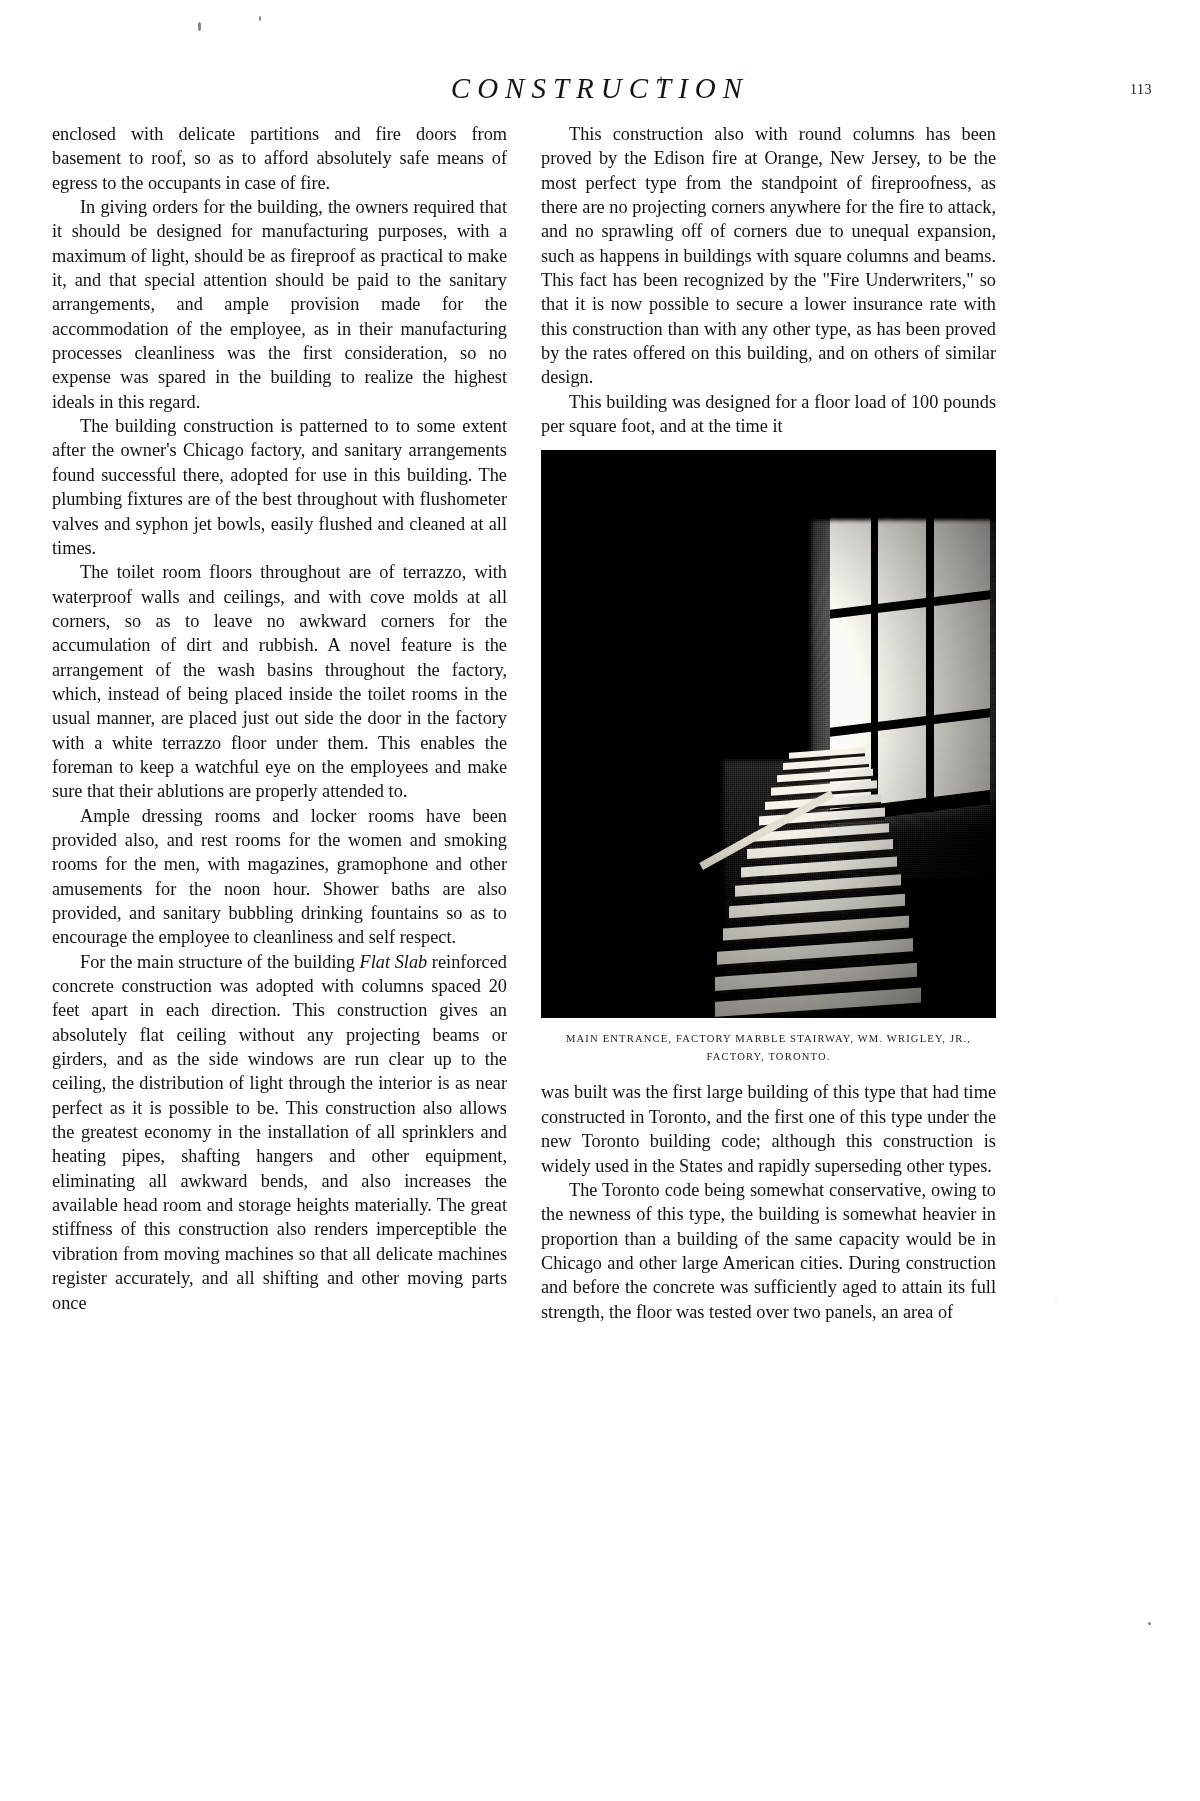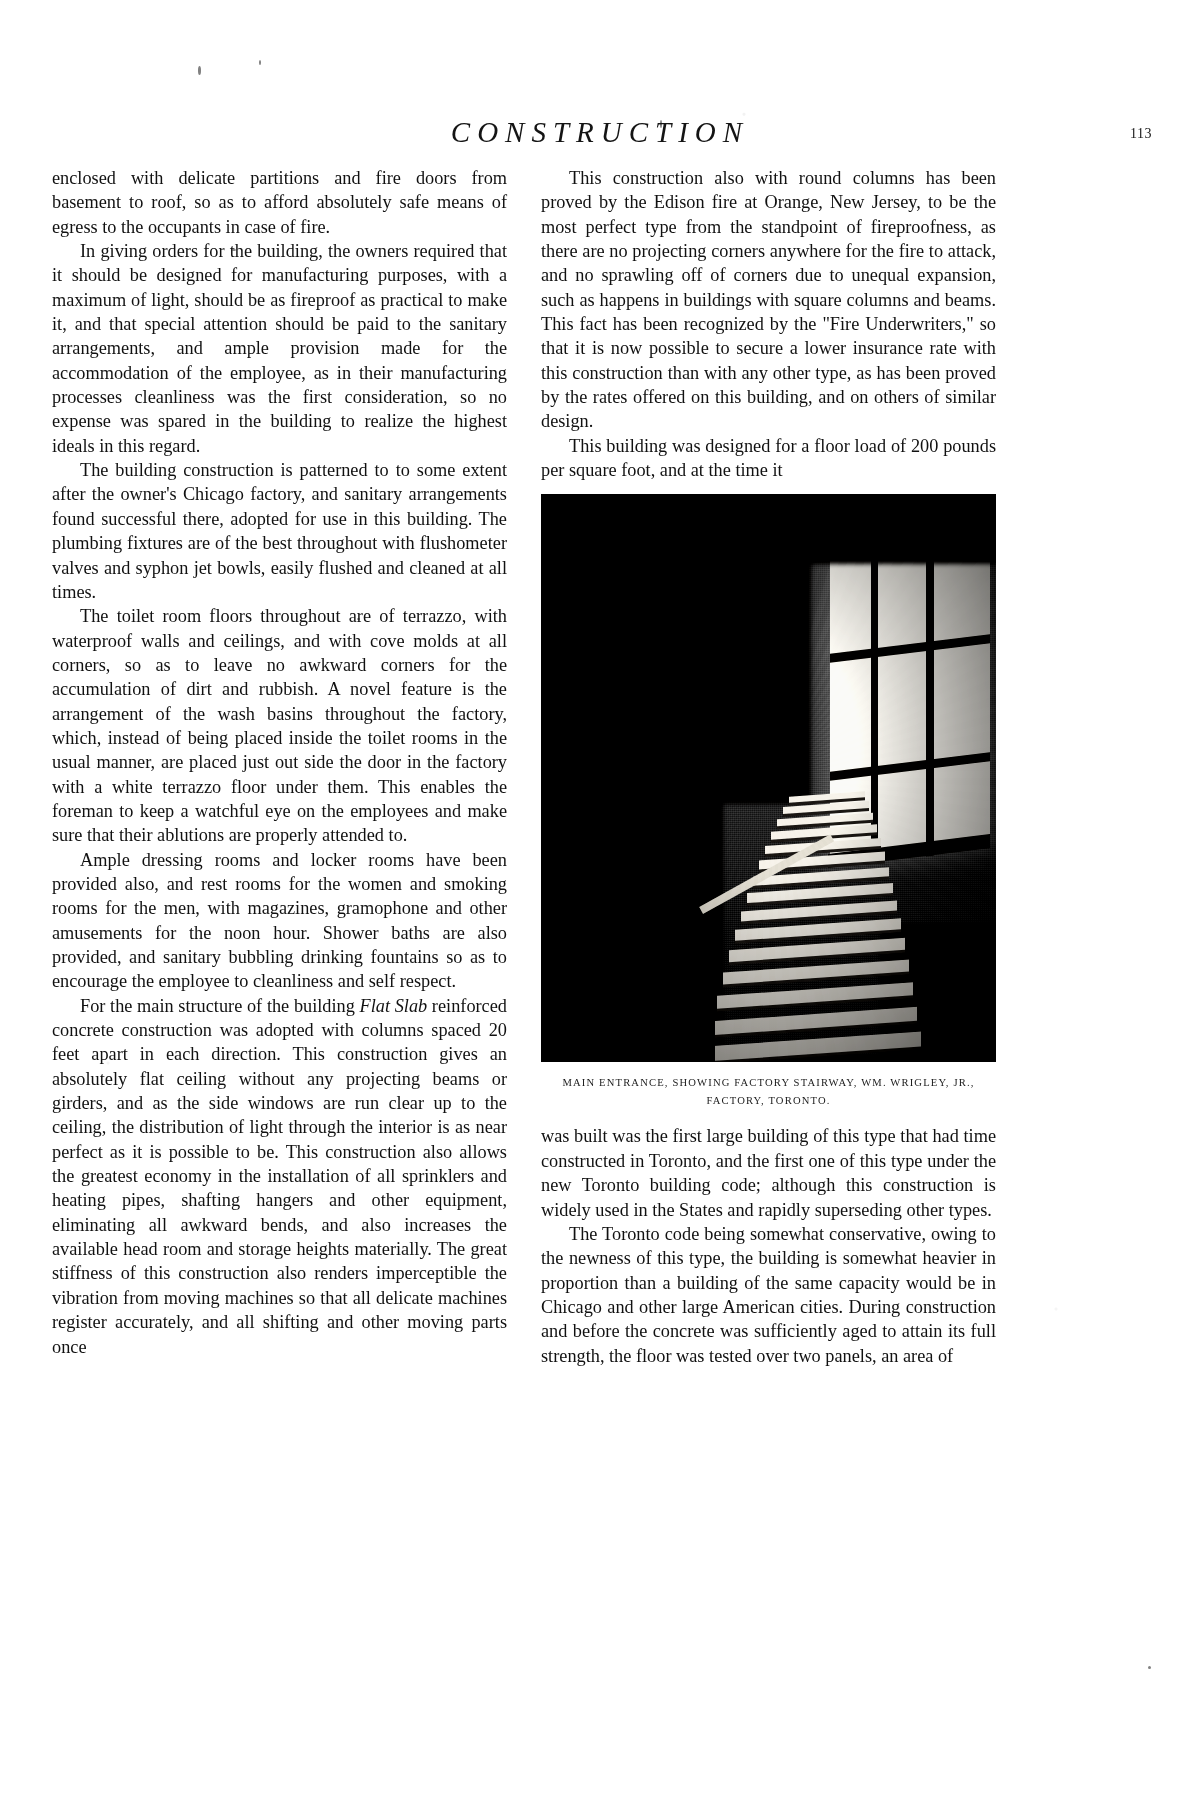--- a/index.html
+++ b/index.html
@@ -19,21 +19,20 @@
   
   .page {
     position: absolute;
     inset: 0;
     background:
       radial-gradient(circle at 17% 9%, rgba(0,0,0,0.05) 0 1px, rgba(0,0,0,0) 2px),
       radial-gradient(circle at 62% 4%, rgba(0,0,0,0.05) 0 1px, rgba(0,0,0,0) 2px),
       radial-gradient(circle at 88% 72%, rgba(0,0,0,0.04) 0 1px, rgba(0,0,0,0) 2px),
       radial-gradient(circle at 9% 58%, rgba(0,0,0,0.04) 0 1px, rgba(0,0,0,0) 2px),
       #ffffff;
-    margin-top: 44px;
   }
 
   .speck {
     position: absolute;
     background: #1a1a1a;
     opacity: .55;
     border-radius: 50%;
   }
 
   
@@ -209,21 +208,21 @@
     <p class="noindent">enclosed with delicate partitions and fire doors from basement to roof, so as to afford absolutely safe means of egress to the occupants in case of fire.</p>
     <p>In giving orders for the building, the owners required that it should be designed for manufacturing purposes, with a maximum of light, should be as fireproof as practical to make it, and that special attention should be paid to the sanitary arrangements, and ample provision made for the accommodation of the employee, as in their manufacturing processes cleanliness was the first consideration, so no expense was spared in the building to realize the highest ideals in this regard.</p>
     <p>The building construction is patterned to to some extent after the owner's Chicago factory, and sanitary arrangements found successful there, adopted for use in this building. The plumbing fixtures are of the best throughout with flushometer valves and syphon jet bowls, easily flushed and cleaned at all times.</p>
     <p>The toilet room floors throughout are of terrazzo, with waterproof walls and ceilings, and with cove molds at all corners, so as to leave no awkward corners for the accumulation of dirt and rubbish. A novel feature is the arrangement of the wash basins throughout the factory, which, instead of being placed inside the toilet rooms in the usual manner, are placed just out side the door in the factory with a white terrazzo floor under them. This enables the foreman to keep a watchful eye on the employees and make sure that their ablutions are properly attended to.</p>
     <p>Ample dressing rooms and locker rooms have been provided also, and rest rooms for the women and smoking rooms for the men, with magazines, gramophone and other amusements for the noon hour. Shower baths are also provided, and sanitary bubbling drinking fountains so as to encourage the employee to cleanliness and self respect.</p>
     <p><span>For the main structure of the building </span><span class="it">Flat Slab</span><span> reinforced concrete construction was adopted with columns spaced 20 feet apart in each direction. This construction gives an absolutely flat ceiling without any projecting beams or girders, and as the side windows are run clear up to the ceiling, the distribution of light through the interior is as near perfect as it is possible to be. This construction also allows the greatest economy in the installation of all sprinklers and heating pipes, shafting hangers and other equipment, eliminating all awkward bends, and also increases the available head room and storage heights materially. The great stiffness of this construction also renders imperceptible the vibration from moving machines so that all delicate machines register accurately, and all shifting and other moving parts once</span></p>
   </div>
 
   <div class="col col-right">
     <p>This construction also with round columns has been proved by the Edison fire at Orange, New Jersey, to be the most perfect type from the standpoint of fireproofness, as there are no projecting corners anywhere for the fire to attack, and no sprawling off of corners due to unequal expansion, such as happens in buildings with square columns and beams. This fact has been recognized by the "Fire Underwriters," so that it is now possible to secure a lower insurance rate with this construction than with any other type, as has been proved by the rates offered on this building, and on others of similar design.</p>
-    <p>This building was designed for a floor load of 200 pounds per square foot, and at the time it</p>
+    <p>This building was designed for a floor load of 100 pounds per square foot, and at the time it</p>
 
     <div class="figure">
       <div class="photo">
         <div class="grain"></div>
 
         <div class="window-wall"></div>
         <div class="mullion" style="right:6px;top:22px;width:160px;height:7px;transform:skewY(-7deg);"></div>
         <div class="mullion" style="right:6px;top:150px;width:160px;height:9px;transform:skewY(-7deg);"></div>
         <div class="mullion" style="right:6px;top:268px;width:160px;height:9px;transform:skewY(-7deg);"></div>
         <div class="mullion" style="right:6px;top:350px;width:162px;height:14px;transform:skewY(-7deg);"></div>
@@ -254,21 +253,21 @@
           <div class="tread" style="bottom:262px;left:80px;width:76px;height:6px;transform:skewY(-4deg);"></div>
           <div class="newel" style="left:-10px;bottom:0;width:16px;height:150px;"></div>
           <div class="rail" style="left:-6px;bottom:148px;width:150px;height:8px;transform:rotate(-29deg);"></div>
         </div>
 
         <div class="noise"></div>
         <div class="vig"></div>
       </div>
 
       <div class="caption">
-        <div>MAIN ENTRANCE, SHOWING FACTORY STAIRWAY, WM. WRIGLEY, JR.,</div>
+        <div>MAIN ENTRANCE, FACTORY MARBLE STAIRWAY, WM. WRIGLEY, JR.,</div>
         <div>FACTORY, TORONTO.</div>
       </div>
     </div>
 
     <p class="noindent" style="margin-top:14px;">was built was the first large building of this type that had time constructed in Toronto, and the first one of this type under the new Toronto building code; although this construction is widely used in the States and rapidly superseding other types.</p>
     <p>The Toronto code being somewhat conservative, owing to the newness of this type, the building is somewhat heavier in proportion than a building of the same capacity would be in Chicago and other large American cities. During construction and before the concrete was sufficiently aged to attain its full strength, the floor was tested over two panels, an area of</p>
   </div>
 
 </div>
 

